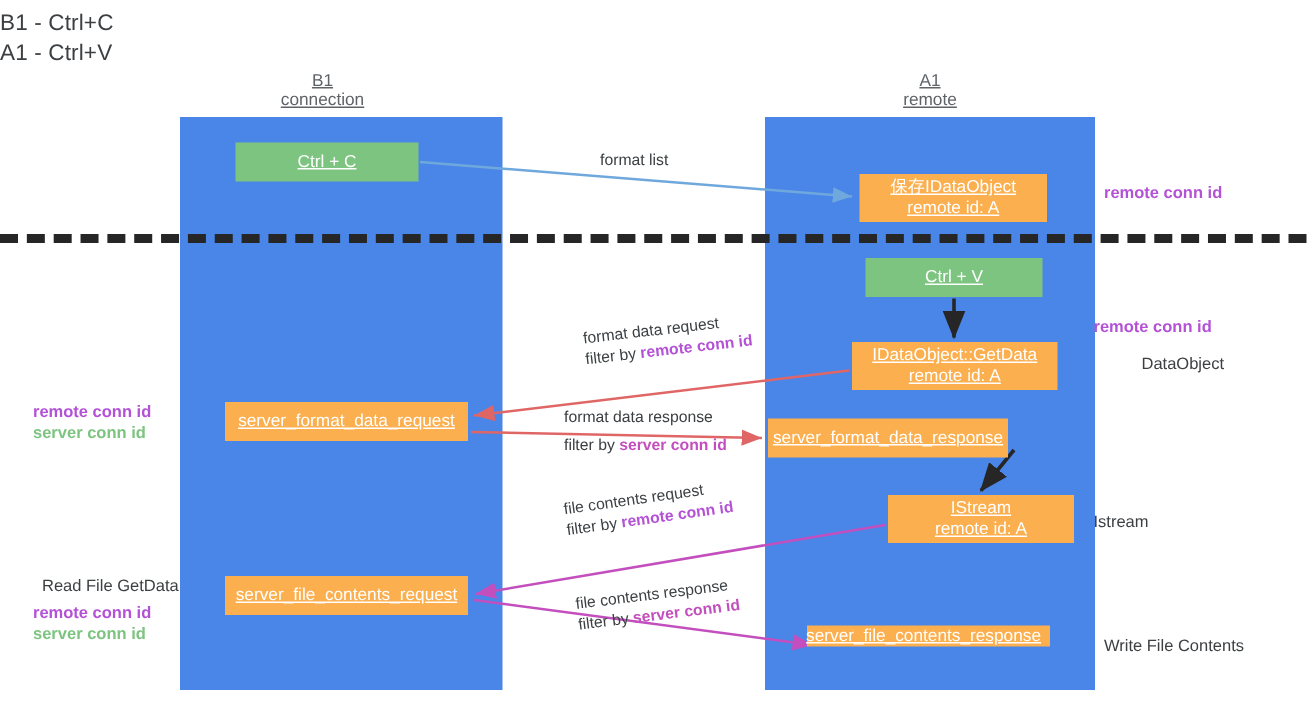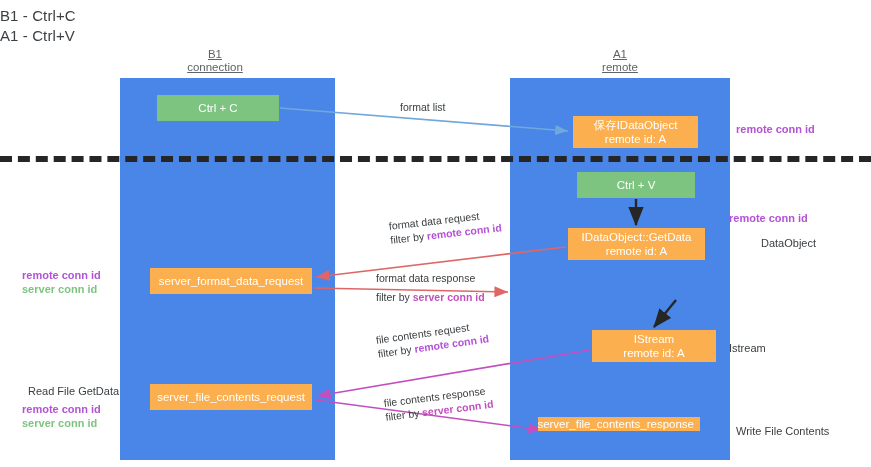--- a/index.html
+++ b/index.html
@@ -43,20 +43,21 @@
   .node{
     position:absolute;
     box-sizing:border-box;
     display:flex;flex-direction:column;
     align-items:center;justify-content:center;
     text-align:center;
     color:#ffffff;
     font-size:11.5px;
     line-height:14px;
     padding:3px 6px;
+    text-decoration:underline;
   }
   .node.green{background:#7cc47f;}
   .node.orange{background:#fbaf4e;}
   .node .ln2{font-size:11.5px;}
 
   #n-ctrlc  {left:157px;top:95px;width:122px;height:26px;}
   #n-save   {left:573px;top:116px;width:125px;height:32px;}
   #n-ctrlv  {left:577px;top:172px;width:118px;height:26px;}
   #n-getdata{left:568px;top:228px;width:137px;height:32px;}
   #n-sfdreq {left:150px;top:268px;width:162px;height:26px;}
@@ -175,20 +176,23 @@
 
   <div class="node orange" id="n-getdata">
     <div>IDataObject::GetData</div>
     <div class="ln2">remote id: A</div>
   </div>
 
   <div class="node orange" id="n-sfdreq">
     <div>server_format_data_request</div>
   </div>
 
+  <div class="node orange" id="n-sfdres">
+    <div>server_format_data_response</div>
+  </div>
 
   <div class="node orange" id="n-istream">
     <div>IStream</div>
     <div class="ln2">remote id: A</div>
   </div>
 
   <div class="node orange" id="n-sfcreq">
     <div>server_file_contents_request</div>
   </div>
 

